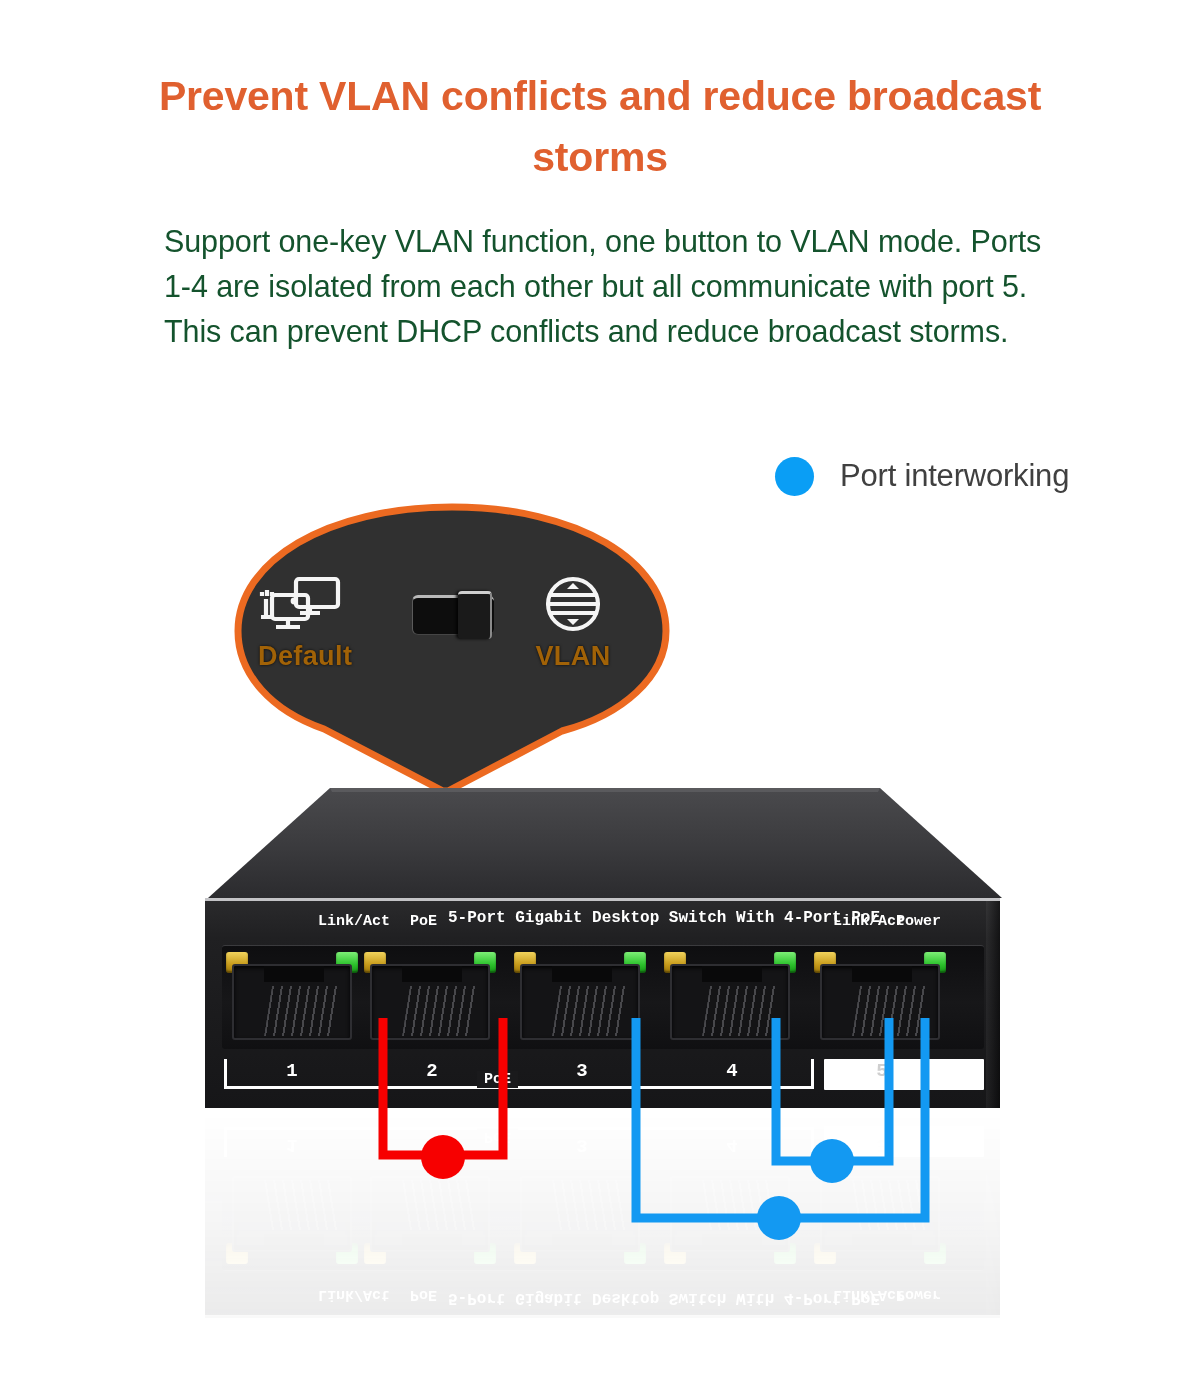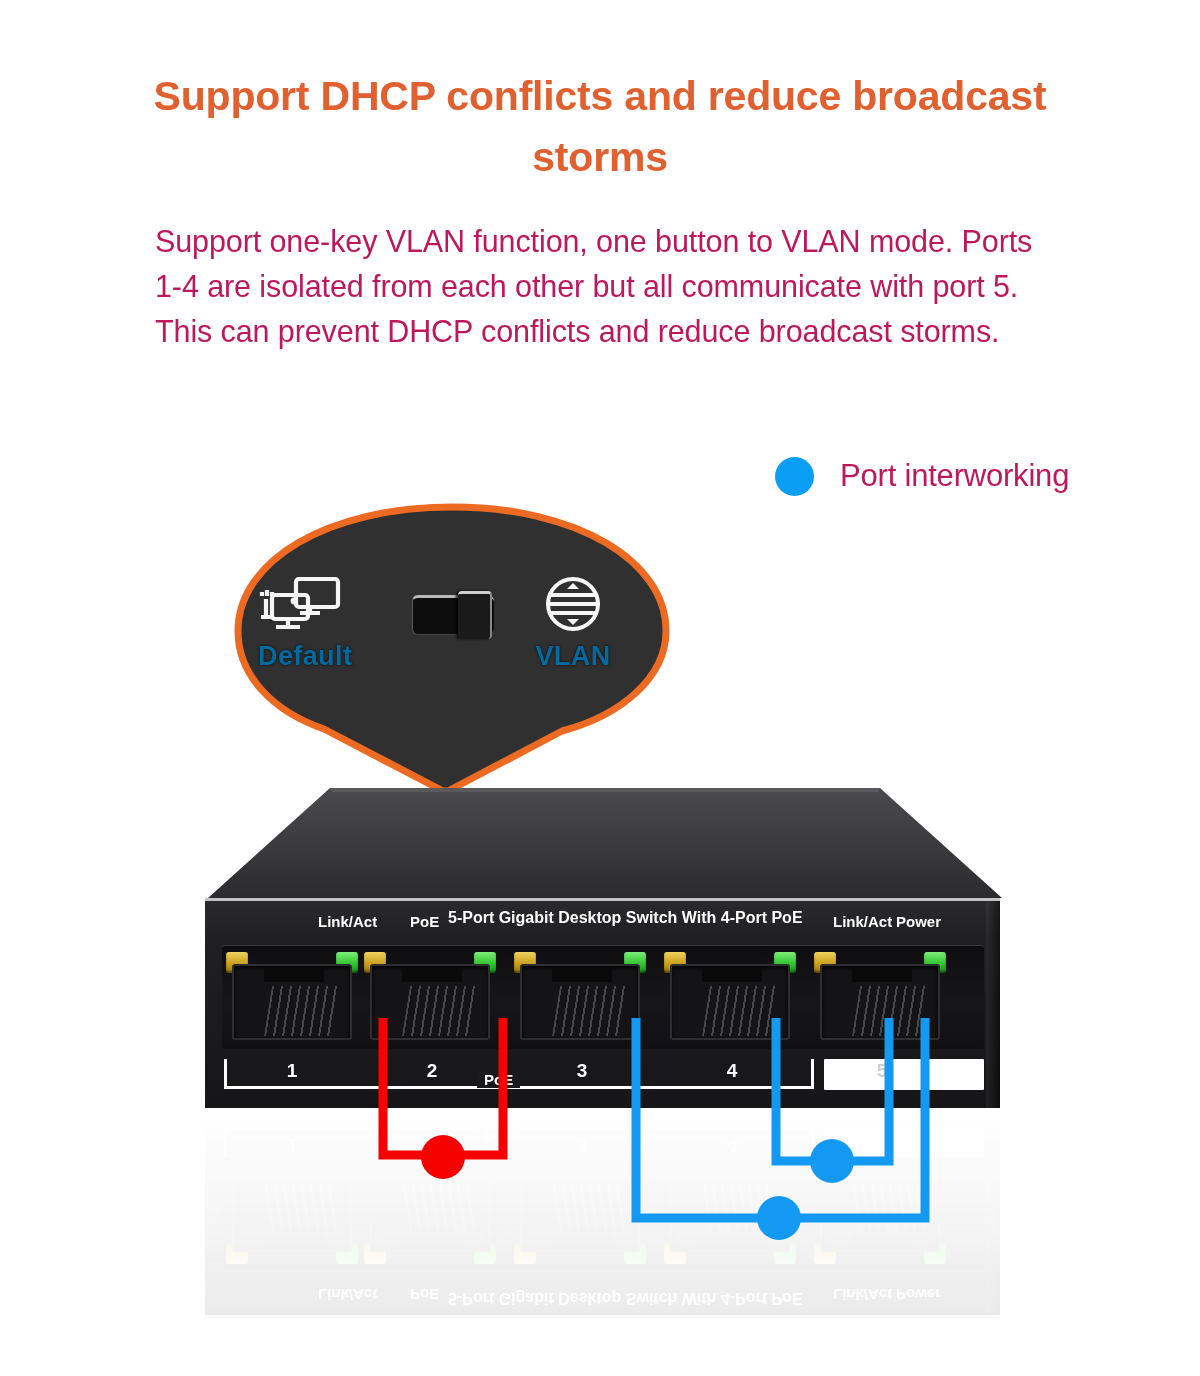--- a/index.html
+++ b/index.html
@@ -27,24 +27,24 @@
     color: #e0602f;
     font-size: 41px;
     font-weight: bold;
     line-height: 1.48;
     letter-spacing: -0.2px;
   }
 
   
   .bodycopy {
     position: absolute;
-    left: 155px;
+    left: 164px;
     top: 219px;
     width: 900px;
-    color: #be185d;
+    color: #14532d;
     font-size: 30.5px;
     line-height: 1.47;
     letter-spacing: -0.1px;
   }
 
   
   .vlan-mode-label {
     position: absolute;
     left: 245px;
     top: 438px;
@@ -68,21 +68,21 @@
     height: 84px;
   }
   .legend-dot {
     width: 39px;
     height: 39px;
     border-radius: 50%;
     flex: 0 0 auto;
   }
   .legend-text {
     margin-left: 26px;
-    color: #be185d;
+    color: #404040;
     font-size: 31px;
     letter-spacing: -0.2px;
     white-space: nowrap;
   }
 
   
   .callout {
     position: absolute;
     left: 232px;
     top: 503px;
@@ -98,21 +98,21 @@
   }
   .sw-icon {
     position: absolute;
     width: 92px;
     text-align: center;
   }
   .sw-icon.default-i { left: 26px; top: 70px; }
   .sw-icon.vlan-i   { left: 295px; top: 70px; }
   .sw-icon-label {
     margin-top: 6px;
-    color: #0369a1;
+    color: #a16207;
     font-size: 27px;
     font-weight: bold;
     letter-spacing: 0.4px;
     text-shadow: 0 0 3px rgba(0,0,0,0.85);
   }
   .toggle {
     position: absolute;
     left: 180px;
     top: 88px;
     width: 82px;
@@ -151,20 +151,21 @@
     position: absolute;
     left: 0; top: 0;
     width: 820px; height: 112px;
   }
   .dev-front {
     position: absolute;
     left: 15px; top: 110px;
     width: 795px; height: 210px;
     background: linear-gradient(180deg,#2a2a2c 0%,#202022 18%,#1b1b1d 55%,#161618 100%);
     border-top: 3px solid #c3c3c6;
+    font-family: Liberation Mono, monospace;
   }
   .dev-front::after {
     content: "";
     position: absolute;
     right: 0; top: 0; width: 14px; height: 100%;
     background: linear-gradient(90deg, rgba(255,255,255,0.05), rgba(0,0,0,0.45));
   }
 
   .face-labels {
     position: absolute;
@@ -303,21 +304,21 @@
     left: 0; top: 0;
     width: 1200px; height: 1376px;
     pointer-events: none;
   }
 </style>
 </head>
 <body>
 
 <div id="page">
 
-  <div class="headline">Support DHCP conflicts and reduce broadcast storms</div>
+  <div class="headline">Prevent VLAN conflicts and reduce broadcast storms</div>
 
   <div class="bodycopy">Support one-key VLAN function, one button to VLAN mode. Ports 1-4 are isolated from each other but all communicate with port 5. This can prevent DHCP conflicts and reduce broadcast storms.</div>
 
 
   <div class="legend">
     <div class="legend-row">
       <span class="legend-dot" style="background:#0a9ef5"></span>
       <span class="legend-text">Port interworking</span>
     </div>
   </div>

